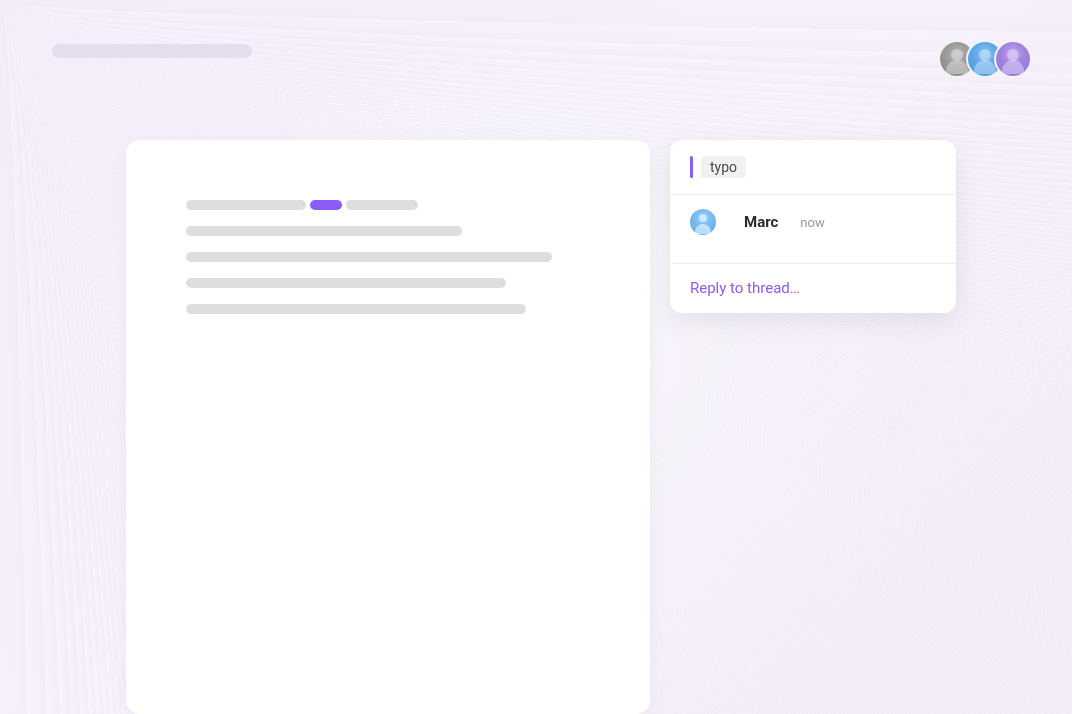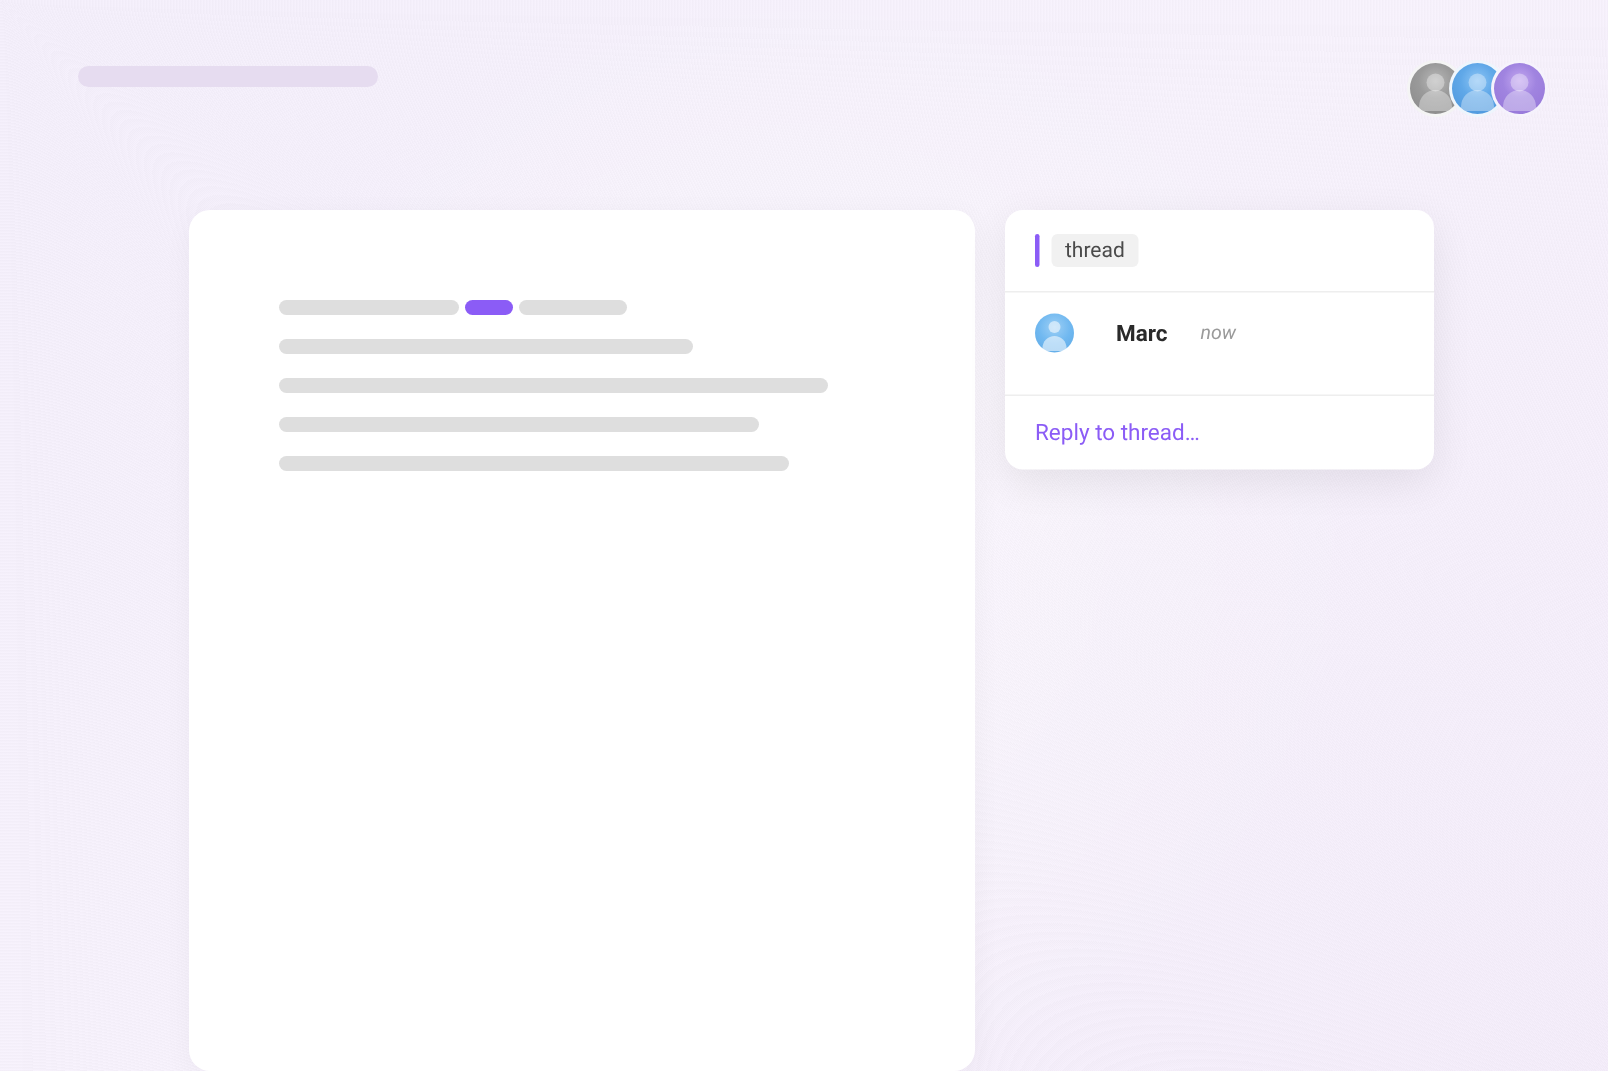--- a/index.html
+++ b/index.html
@@ -203,21 +203,20 @@
     .comment-author {
       font-weight: 700;
       font-size: 15px;
       color: #2a2a2a;
     }
     
     .comment-time {
       font-size: 13px;
       color: #9a9a9a;
       margin-left: -6px;
-      font-style: italic;
     }
     
     .comment-text {
       font-size: 15px;
       color: #3a3a3a;
       line-height: 1.4;
     }
     
     .comment-reply {
       padding: 14px 20px 16px 20px;
@@ -261,21 +260,21 @@
     <div class="doc-segment" style="width:276px"></div>
     <div class="doc-segment" style="width:366px"></div>
     <div class="doc-segment" style="width:320px"></div>
     <div class="doc-segment" style="width:340px"></div>
   </div>
 </div>
 
 <div class="comment-card">
   <div class="comment-header">
     <div class="quote-bar"></div>
-    <div class="quote-text">thread</div>
+    <div class="quote-text">typo</div>
   </div>
   <div class="comment-body">
     <div class="comment-meta">
       <div class="comment-avatar">
         <div class="av-head"></div>
         <div class="av-body"></div>
       </div>
       <span class="comment-author">Marc</span>
       <span class="comment-time">now</span>
     </div>

